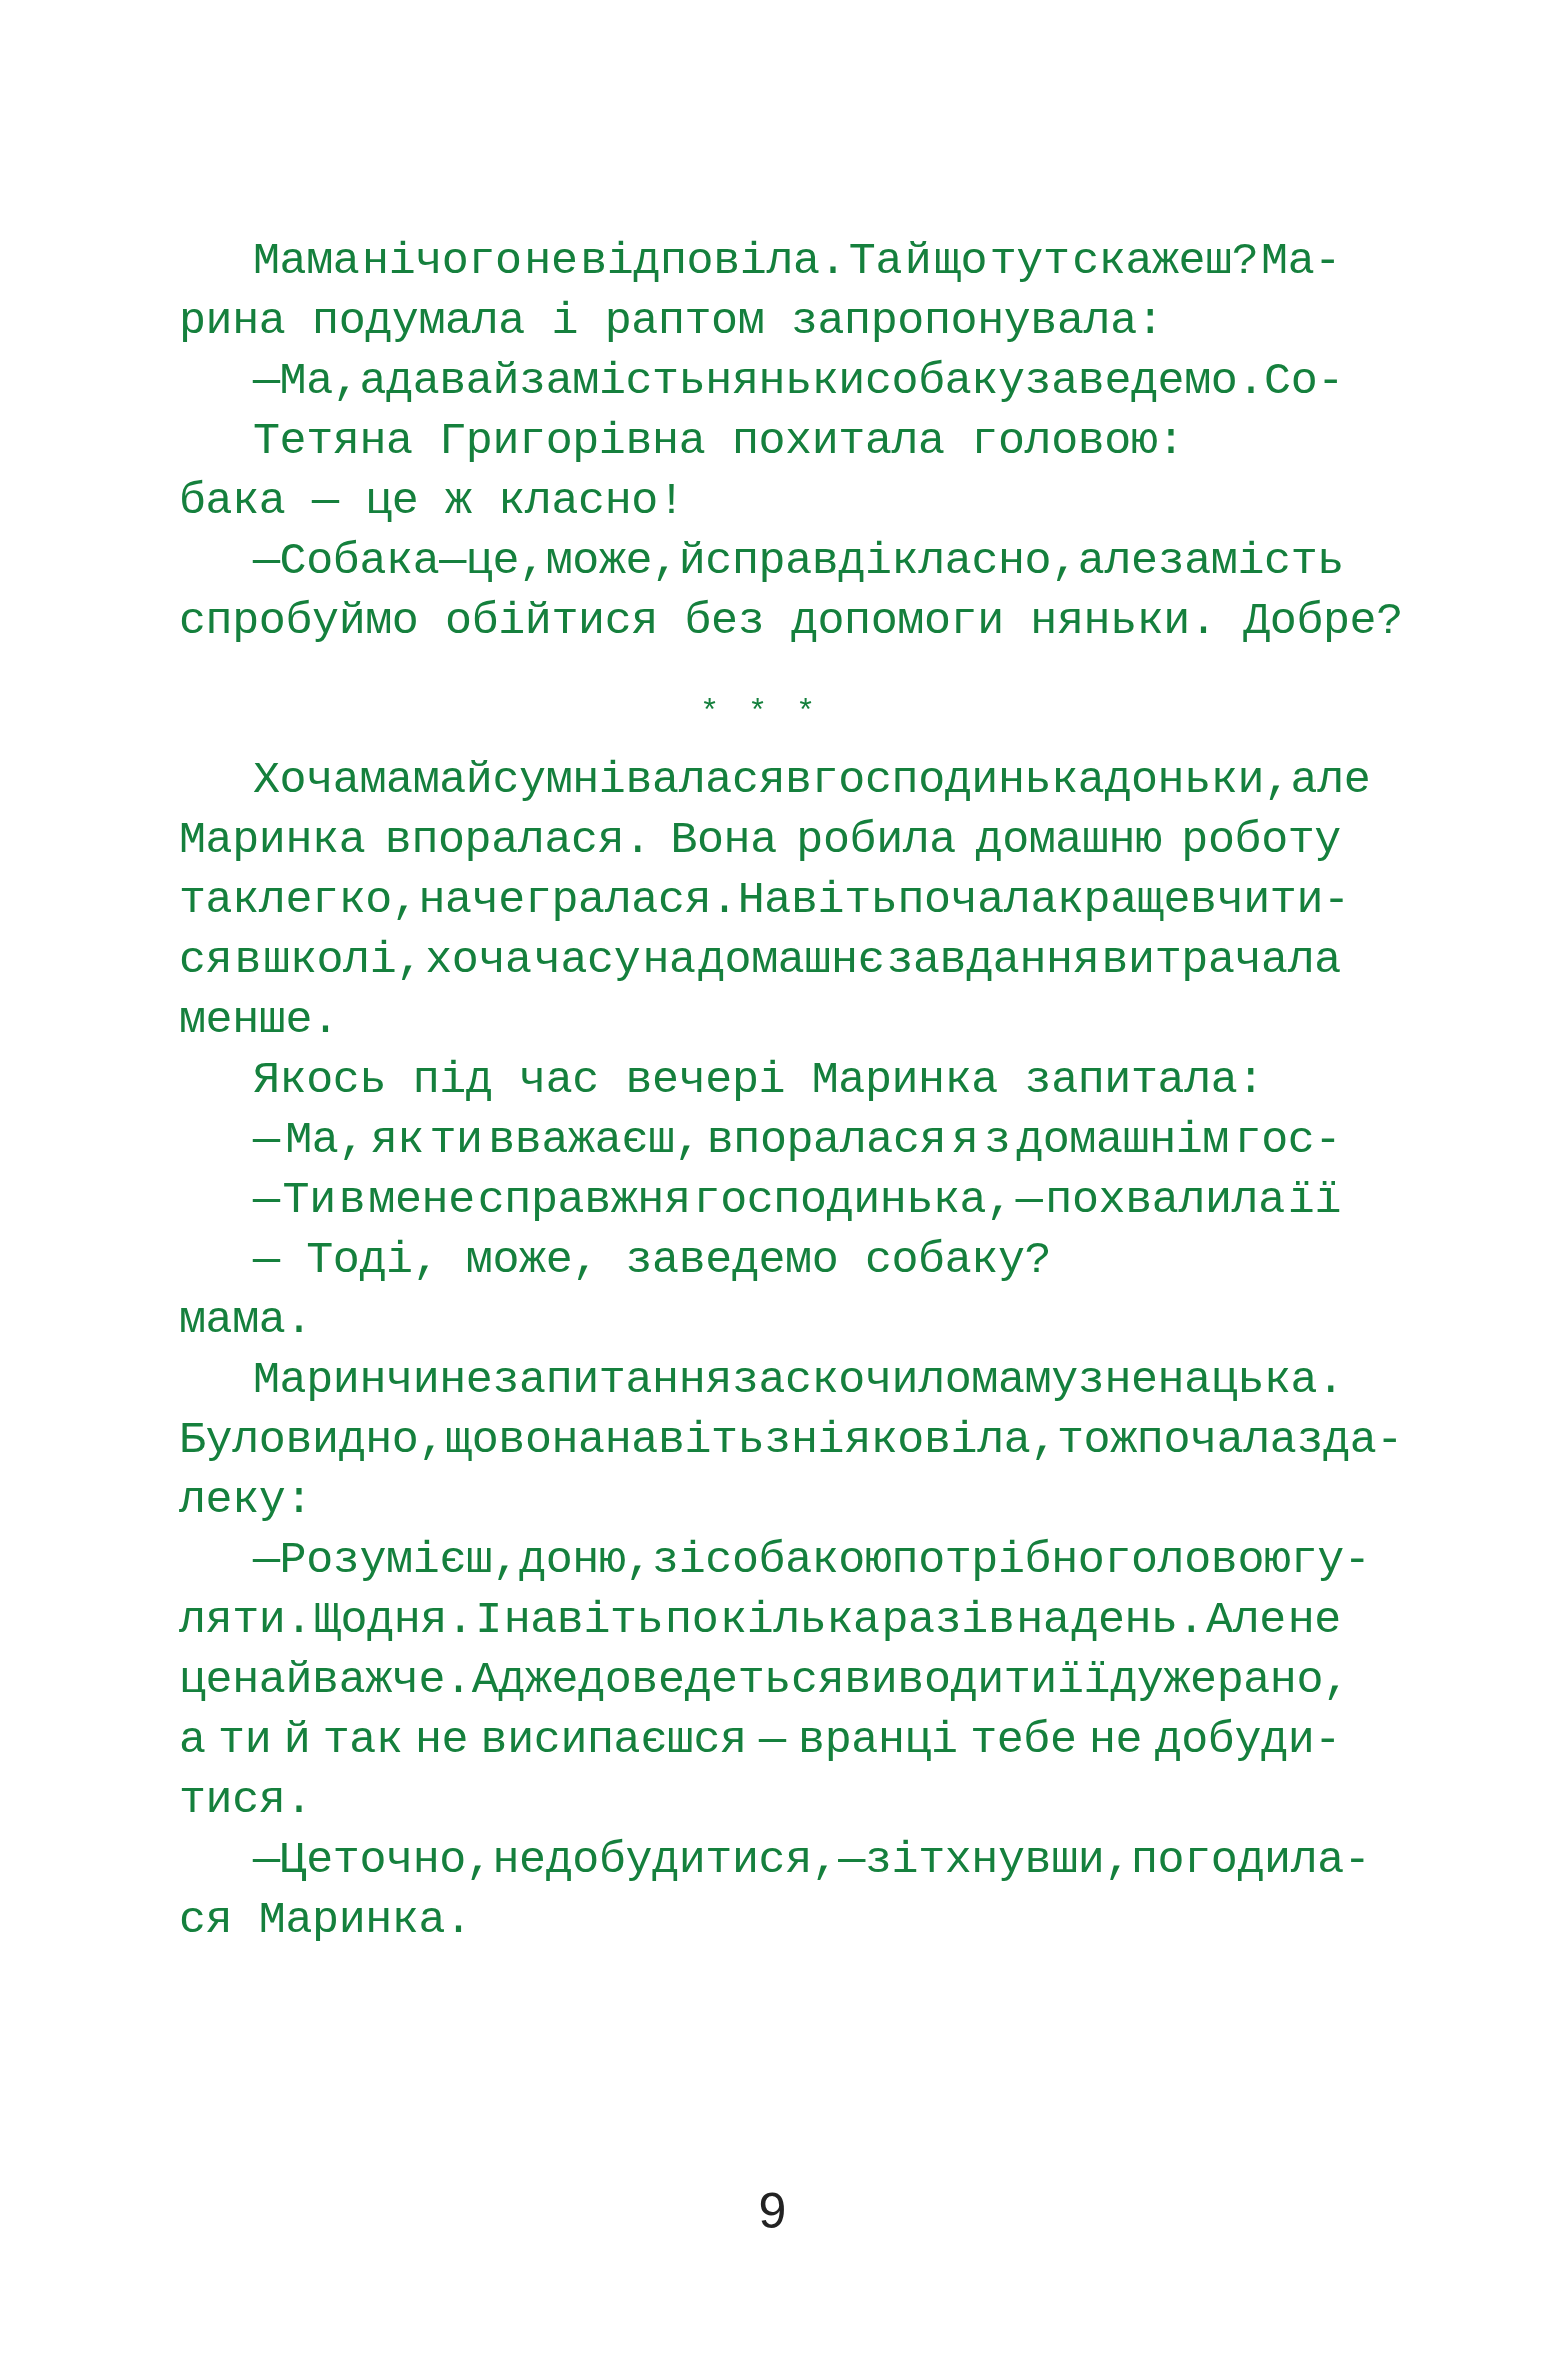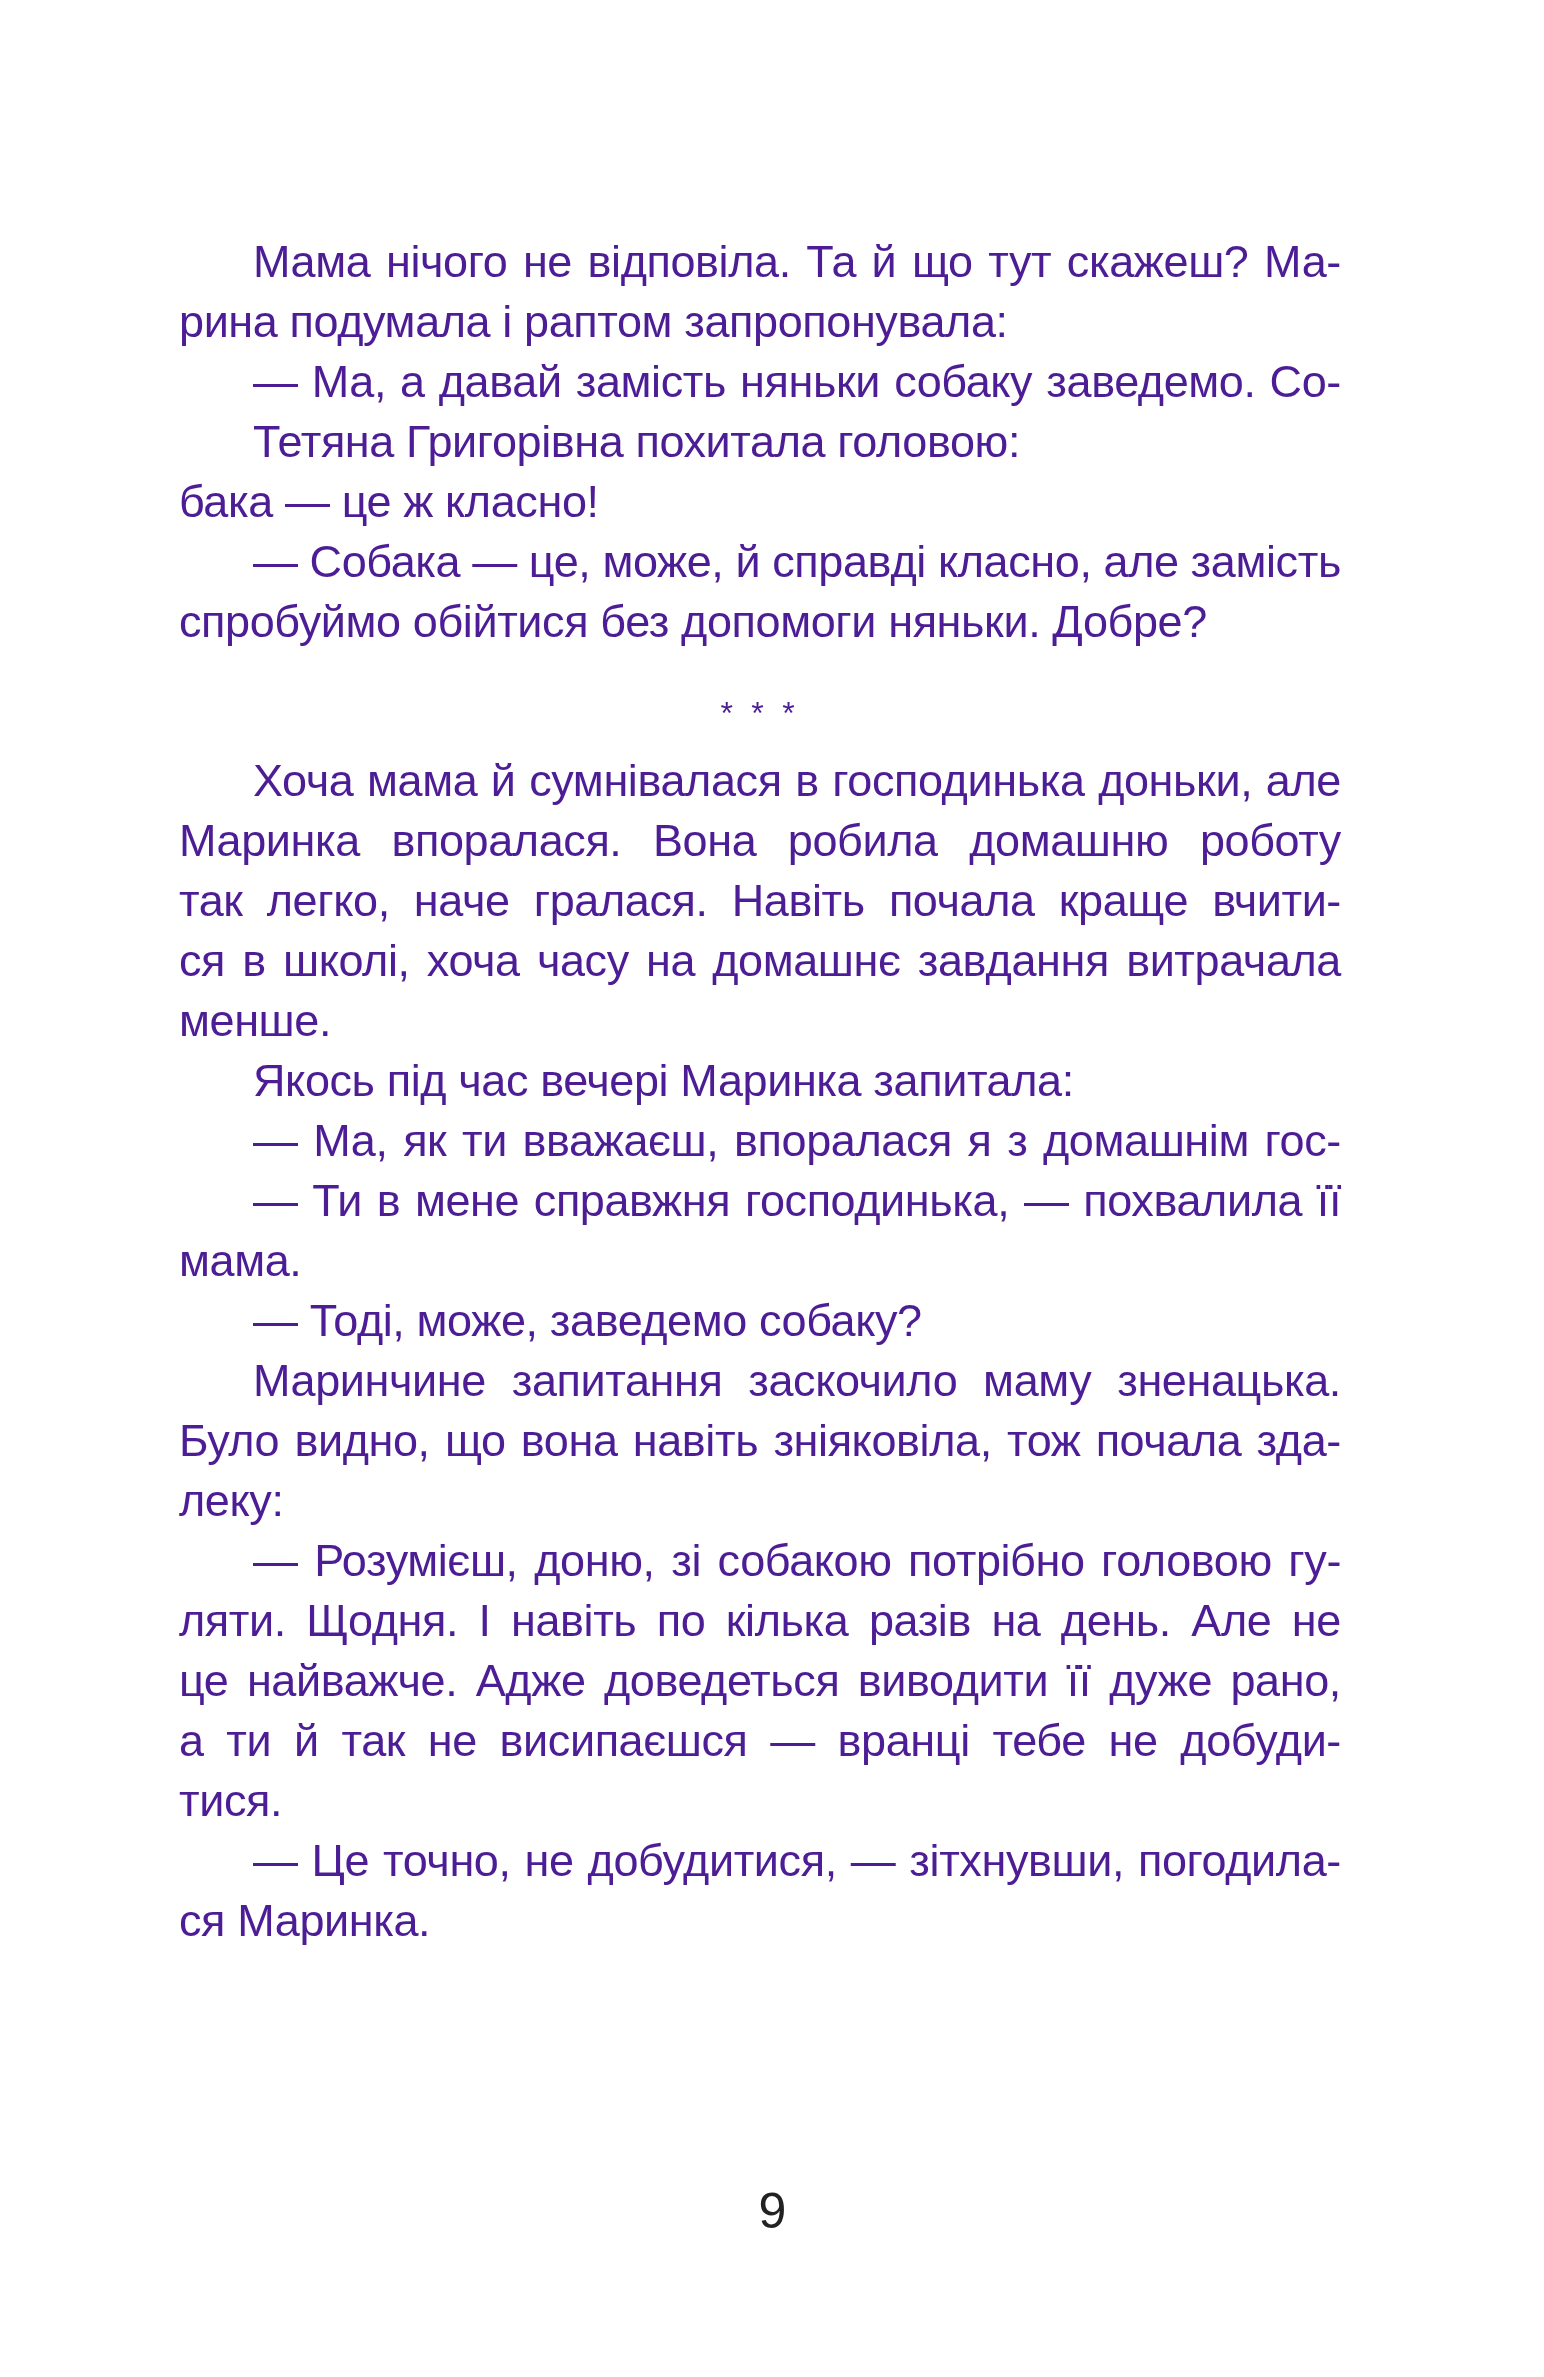--- a/index.html
+++ b/index.html
@@ -2,24 +2,24 @@
 <html style="font-size:13px"><head>
 <meta charset="utf-8">
 <style>
   html, body { margin: 0; padding: 0; background: #ffffff; }
   body { width: 1545px; height: 2377px; position: relative; overflow: hidden; }
   .page {
     position: absolute;
     left: 179px;
     top: 232px;
     width: 1162px;
-    font-family: Liberation Sans, sans-serif;
+    font-family: Liberation Mono, monospace;
     font-size: 45px;
     line-height: 60px;
-    color: #4c1d95;
+    color: #15803d;
     letter-spacing: -0.4px;
   }
   .line { white-space: nowrap; height: 60px; display: flex; }
   .line.justify { justify-content: space-between; }
   .line .w { display: inline-block; }
   .indent { padding-left: 74px; }
   .sep {
     height: 60px;
     margin-top: 31px;
     margin-bottom: 8px;
@@ -154,25 +154,25 @@
         <span class="w">—</span>
         <span class="w">Ти</span>
         <span class="w">в</span>
         <span class="w">мене</span>
         <span class="w">справжня</span>
         <span class="w">господинька,</span>
         <span class="w">—</span>
         <span class="w">похвалила</span>
         <span class="w">її</span>
       </div>
-      <div class="line">
-        <span>мама.</span>
-      </div>
       <div class="line indent">
         <span>— Тоді, може, заведемо собаку?</span>
+      </div>
+      <div class="line">
+        <span>мама.</span>
       </div>
       <div class="line indent justify">
         <span class="w">Маринчине</span>
         <span class="w">запитання</span>
         <span class="w">заскочило</span>
         <span class="w">маму</span>
         <span class="w">зненацька.</span>
       </div>
       <div class="line justify">
         <span class="w">Було</span>

